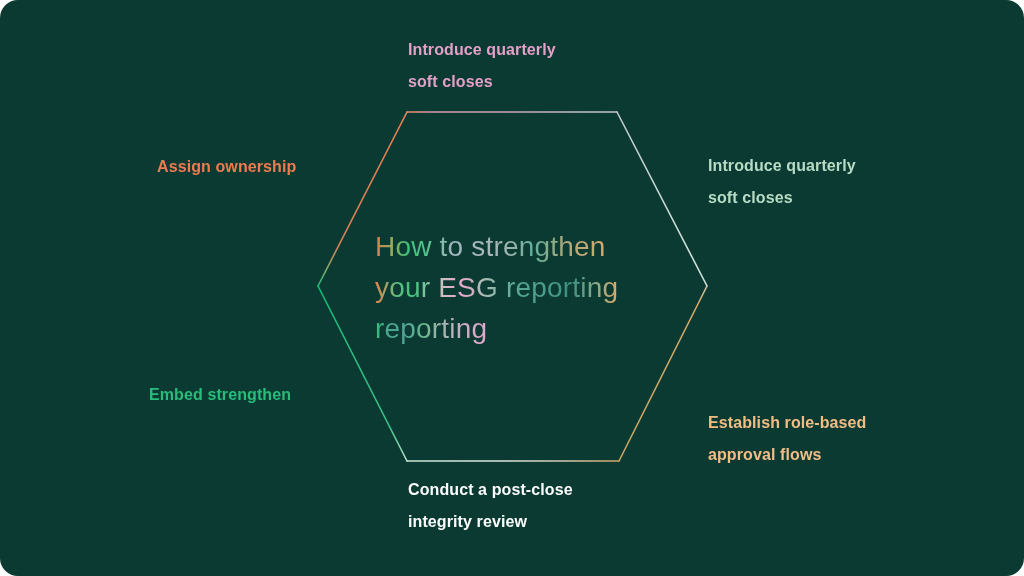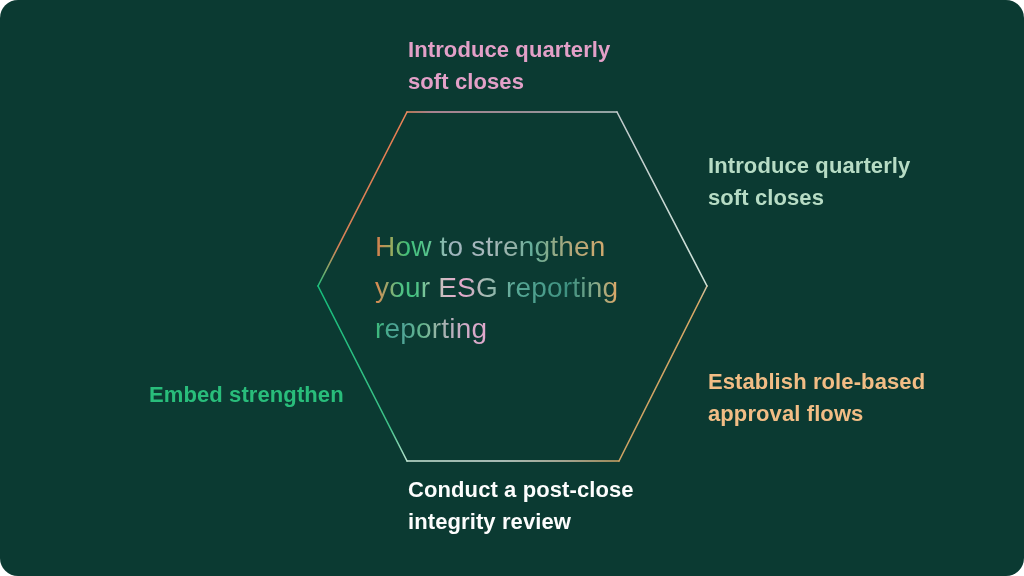--- a/index.html
+++ b/index.html
@@ -17,21 +17,21 @@
   }
   .hex-svg {
     position: absolute;
     left: 0;
     top: 0;
     width: 1024px;
     height: 576px;
   }
   .side-label {
     position: absolute;
-    font-size: 22px;
+    font-size: 16px;
     font-weight: 700;
     line-height: 32px;
     letter-spacing: 0.1px;
     white-space: nowrap;
   }
   .center-title {
     position: absolute;
     left: 375px;
     top: 226px;
     font-size: 28px;
@@ -104,29 +104,30 @@
       <div class="title-line-row"><span class="title-line" style="background-image: linear-gradient(90deg, rgb(226, 135, 78) 0%, rgb(85, 194, 134) 10%, rgb(63, 192, 126) 16%, rgb(183, 201, 184) 25%, rgb(216, 182, 198) 30%, rgb(230, 168, 204) 36%, rgb(168, 188, 180) 45%, rgb(87, 168, 150) 58%, rgb(74, 156, 139) 70%, rgb(61, 143, 127) 80%, rgb(127, 169, 140) 90%, rgb(224, 168, 102) 100%);">your ESG reporting</span></div>
       <div class="title-line-row"><span class="title-line" style="background-image: linear-gradient(90deg, rgb(59, 188, 121) 0%, rgb(74, 164, 146) 14%, rgb(83, 166, 151) 28%, rgb(100, 182, 141) 42%, rgb(154, 180, 168) 56%, rgb(185, 175, 190) 70%, rgb(211, 169, 199) 84%, rgb(226, 169, 205) 100%);">reporting</span></div>
     </div>
 
   <div id="labels-root">
       <div class="side-label" style="left: 408px; top: 34px; color: rgb(227, 160, 200);">
         <div>Introduce quarterly</div>
         <div>soft closes</div>
       </div>
       <div class="side-label" style="left: 157px; top: 151px; color: rgb(238, 123, 79);">
+        <div>Assign ownership</div>
       </div>
       <div class="side-label" style="left: 708px; top: 150px; color: rgb(183, 220, 197);">
         <div>Introduce quarterly</div>
         <div>soft closes</div>
       </div>
       <div class="side-label" style="left: 149px; top: 379px; color: rgb(41, 189, 123);">
         <div>Embed strengthen</div>
       </div>
-      <div class="side-label" style="left: 708px; top: 366px; color: rgb(242, 189, 133);">
+      <div class="side-label" style="left: 708px; top: 407px; color: rgb(242, 189, 133);">
         <div>Establish role-based</div>
         <div>approval flows</div>
       </div>
       <div class="side-label" style="left: 408px; top: 474px; color: rgb(253, 253, 253);">
         <div>Conduct a post-close</div>
         <div>integrity review</div>
       </div>
     </div>
 </div>
 

